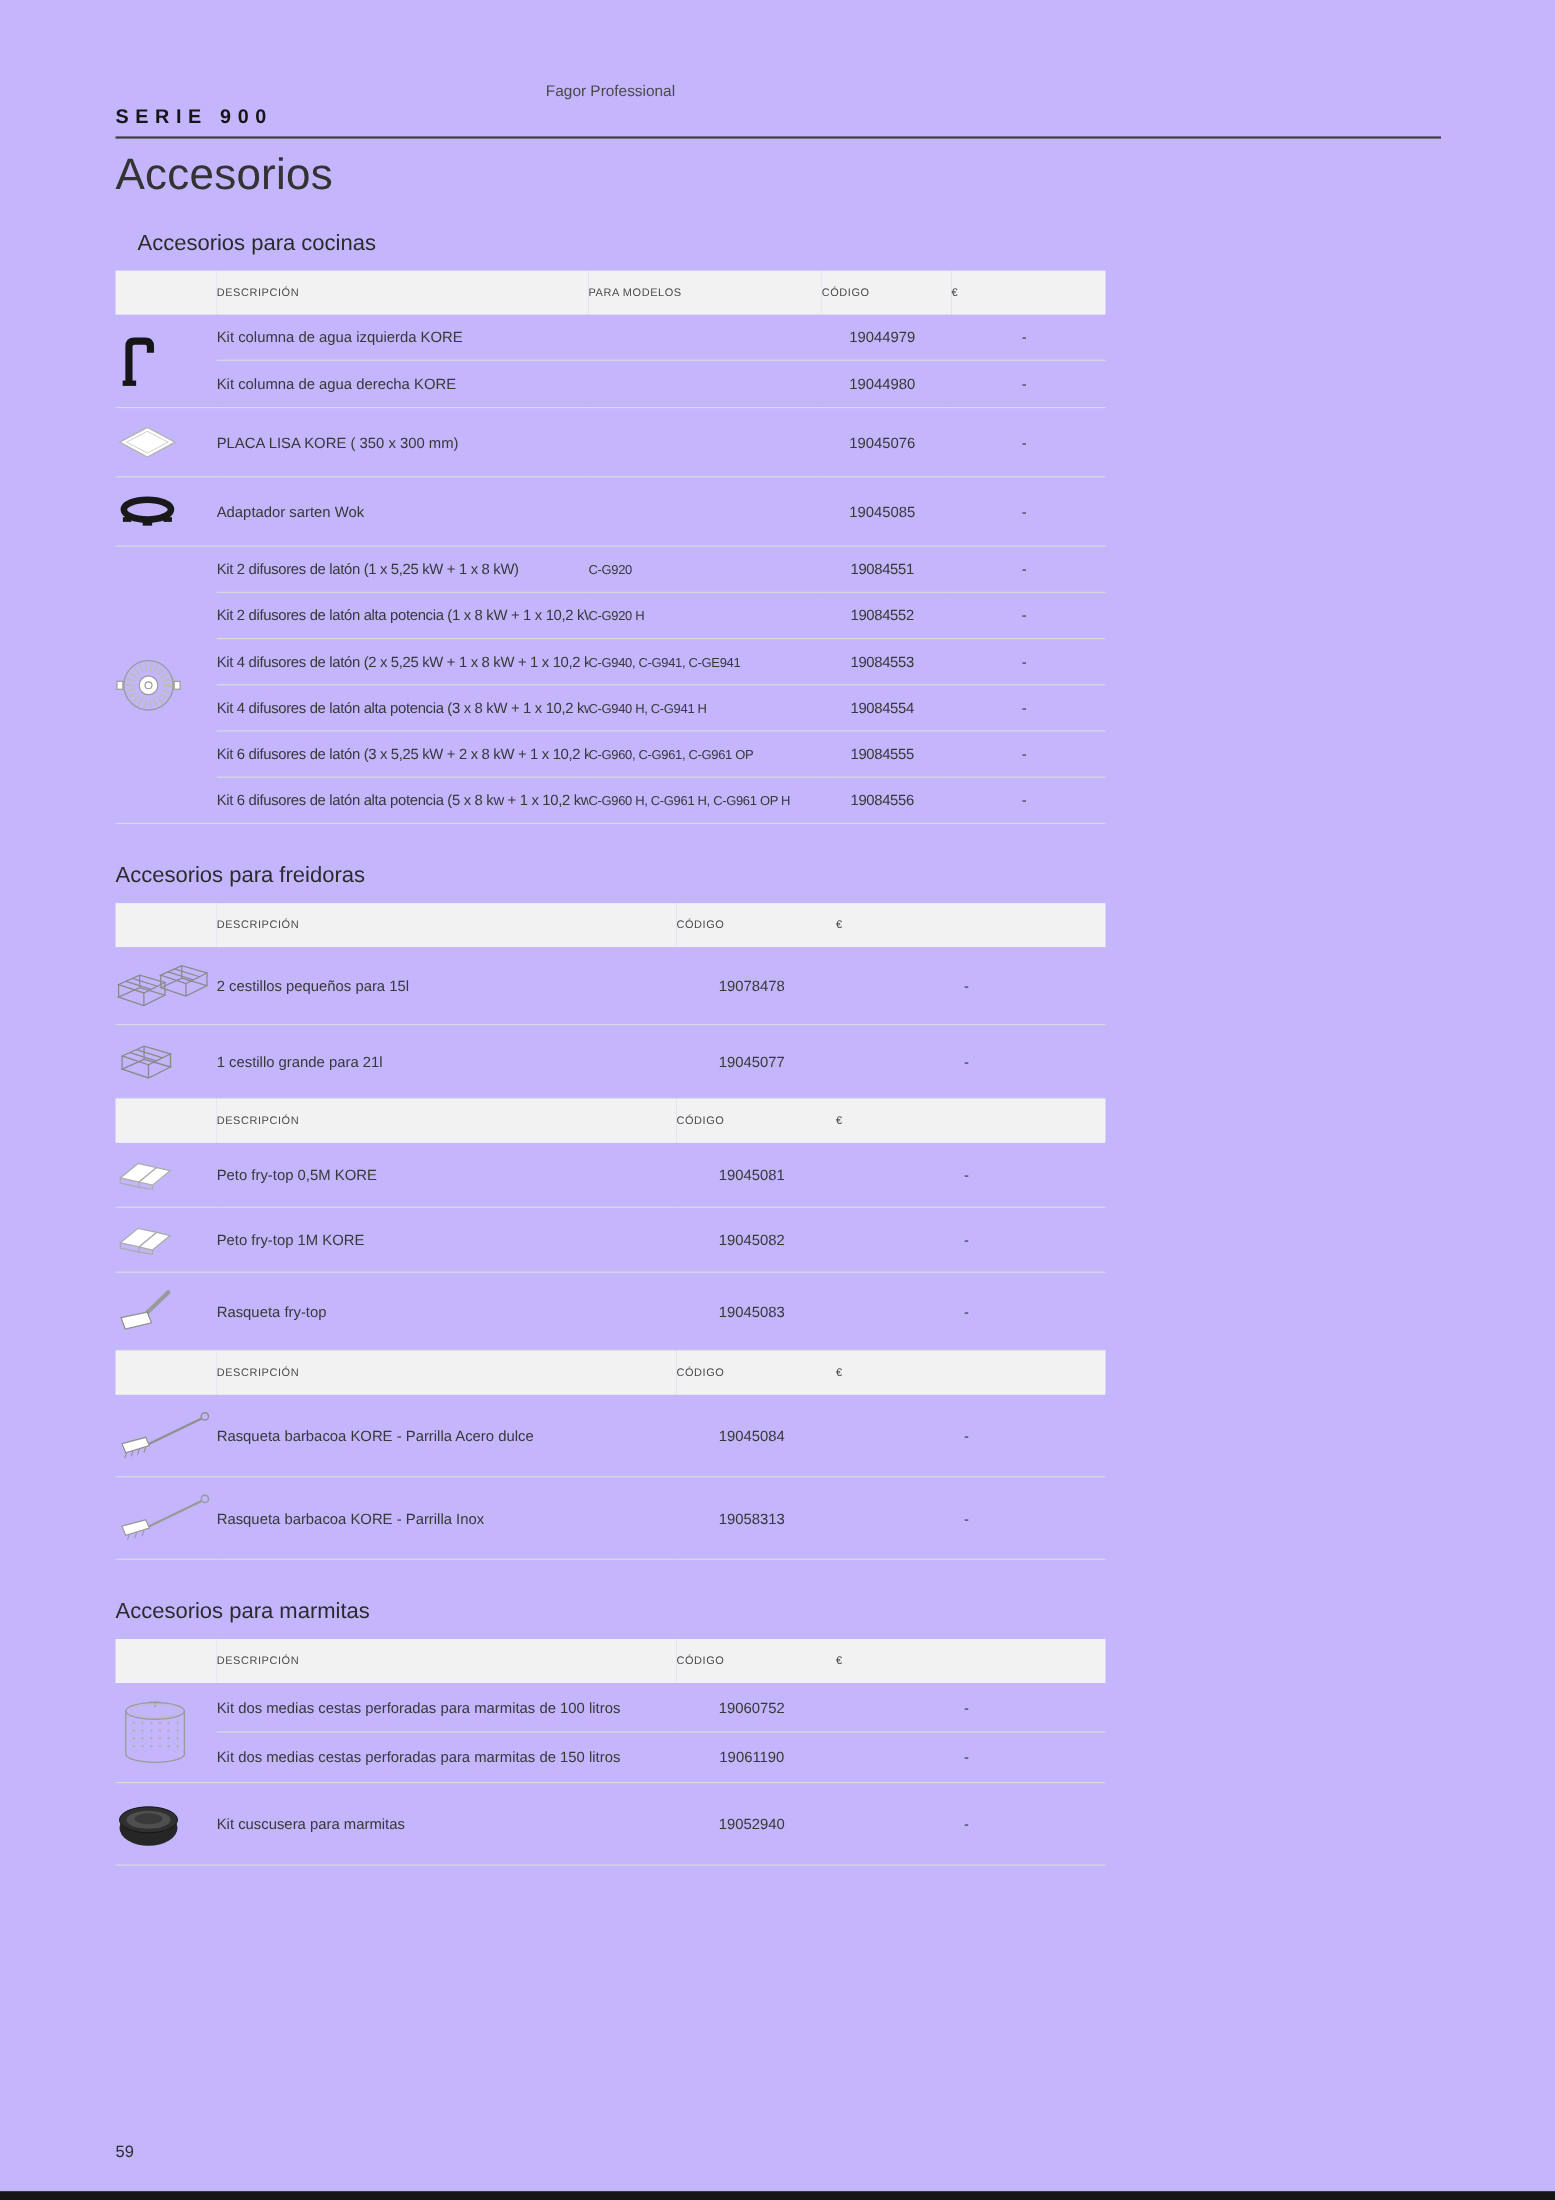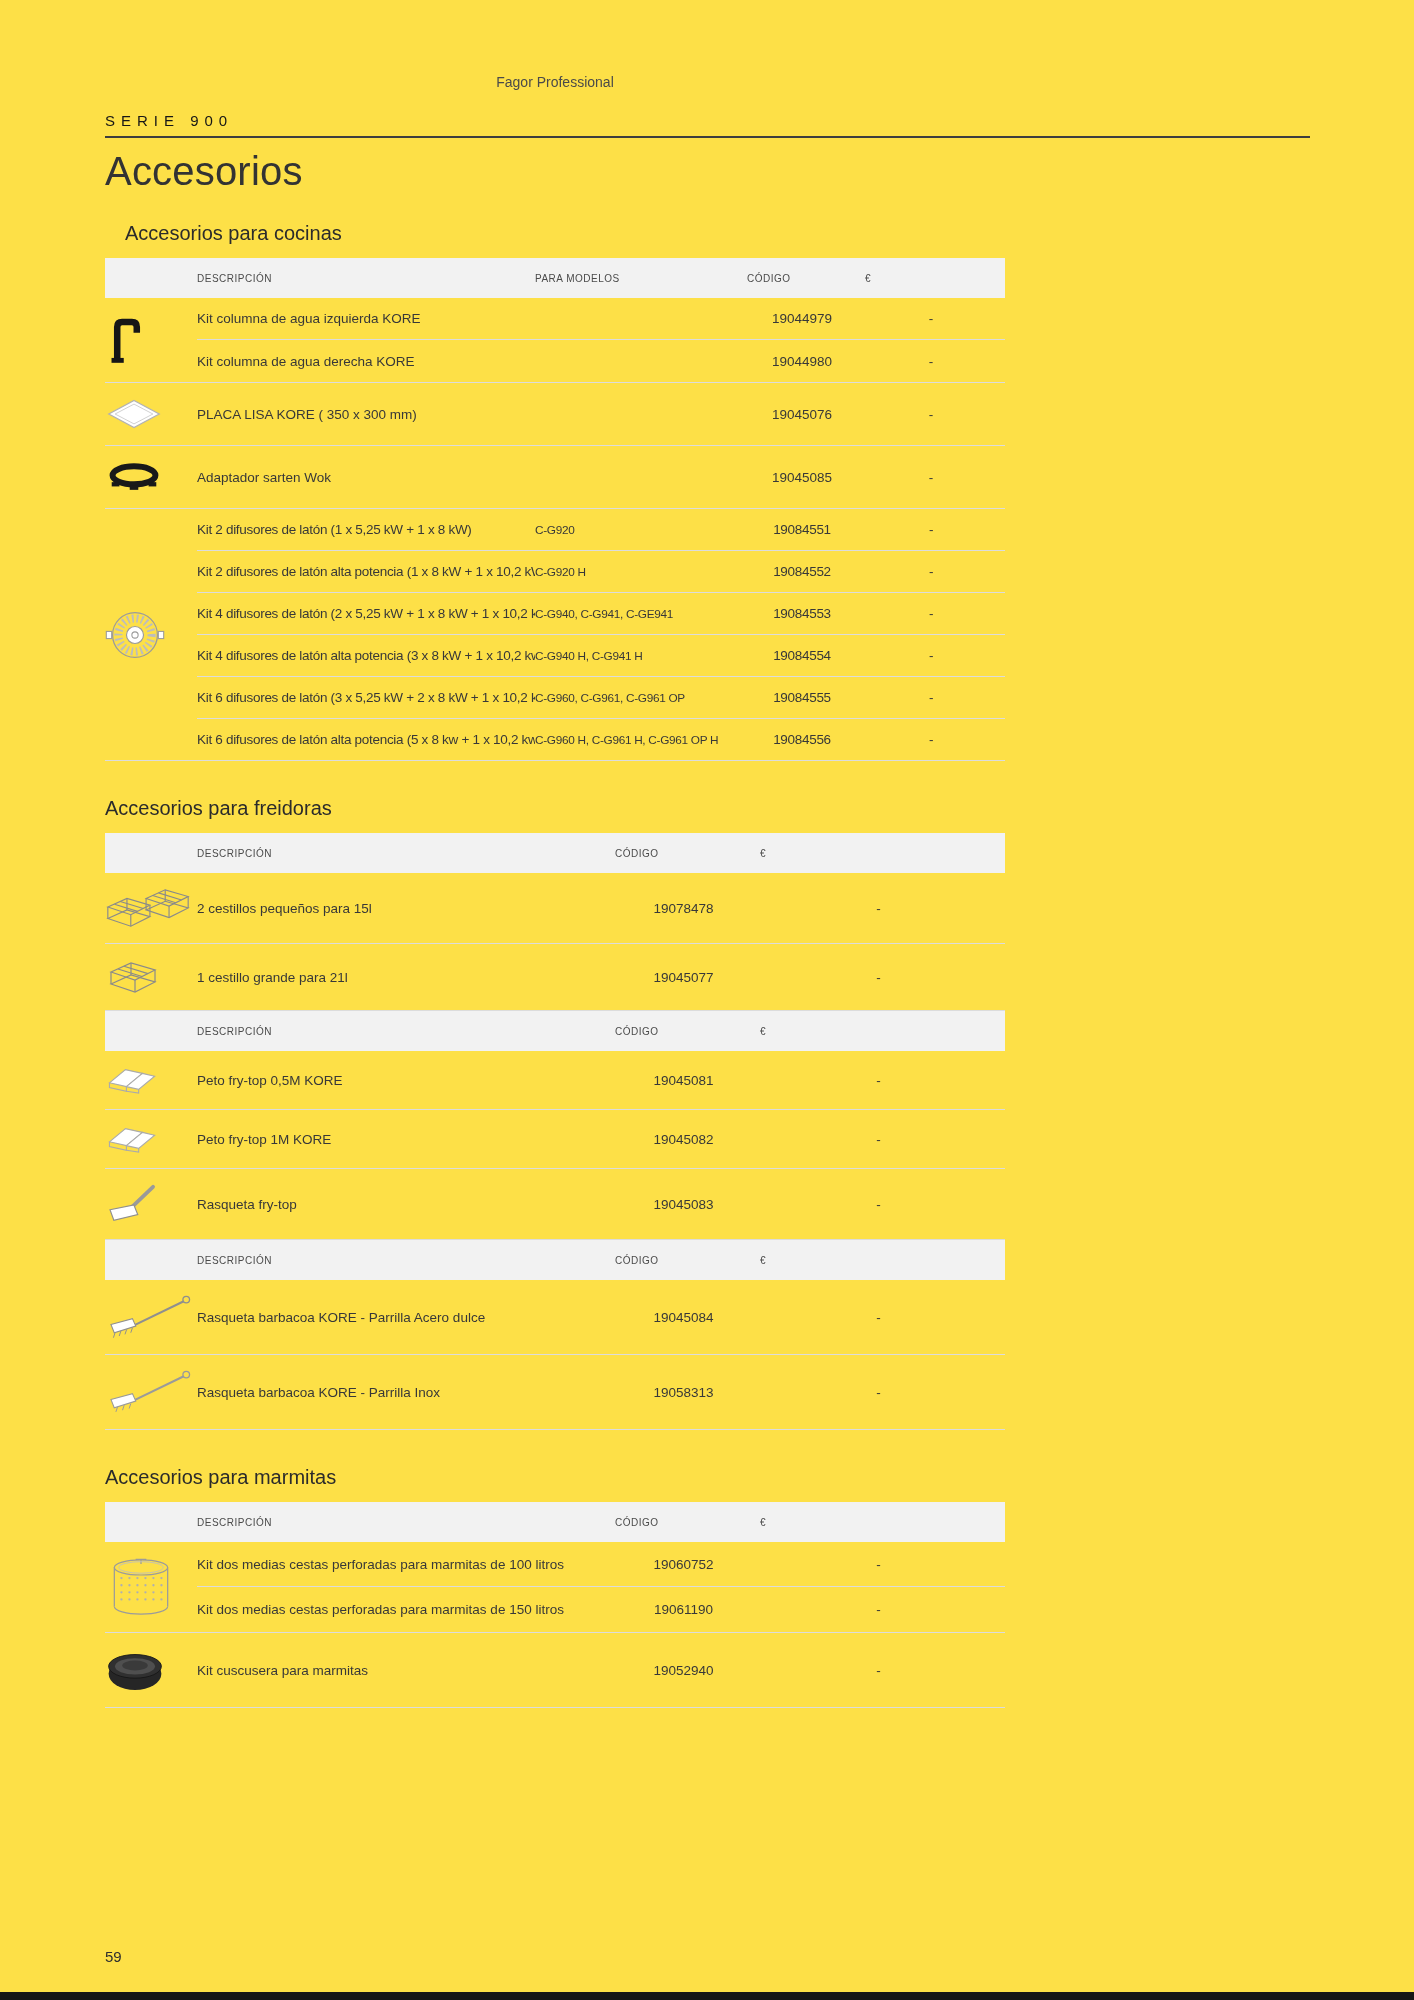--- a/index.html
+++ b/index.html
@@ -1,20 +1,20 @@
 <!DOCTYPE html>
 <html><head>
 <meta charset="utf-8">
 <style>
   html,body{margin:0;padding:0;background:#ffffff;}
   body{font-family:"Liberation Sans",sans-serif;color:#3a3a3a;}
-  .page{position:relative;width:1414px;height:2000px;background:#fde047;overflow:hidden;}
+  .page{position:relative;width:1414px;height:2000px;background:#c4b5fd;overflow:hidden;}
   .content{position:absolute;left:105px;top:0;width:900px;}
   .brand{padding-top:74px;text-align:center;font-size:14px;color:#4a4a4a;}
-  .series{margin-top:22px;font-size:15px;font-weight:400;letter-spacing:6px;color:#161616;}
+  .series{margin-top:6px;font-size:18px;font-weight:700;letter-spacing:6px;color:#161616;}
   .top-rule{width:1205px;height:0;border-top:2px solid #3d3d3d;margin-top:7px;}
   .page-title{margin-top:10px;font-size:40px;font-weight:400;color:#333;letter-spacing:.2px;line-height:1.15;}
   .section-title{margin:36px 0 13px;font-size:20px;font-weight:400;color:#2b2b2b;}
   .section-title.first{margin-top:28px;margin-left:20px;}
   table.t{width:900px;border-collapse:collapse;table-layout:fixed;}
   .c-icon{width:92px}.c-desc4{width:338px}.c-models{width:212px}.c-code4{width:118px}.c-price4{width:140px}
   .c-desc3{width:418px}.c-code3{width:145px}.c-price3{width:245px}
   table.t thead th{background:#f2f2f2;height:40px;font-size:10px;font-weight:400;letter-spacing:.5px;color:#4a4a4a;text-align:left;padding:0;}
   th.desc-h{padding-left:2px}
   th.models-h{padding-left:6px}

